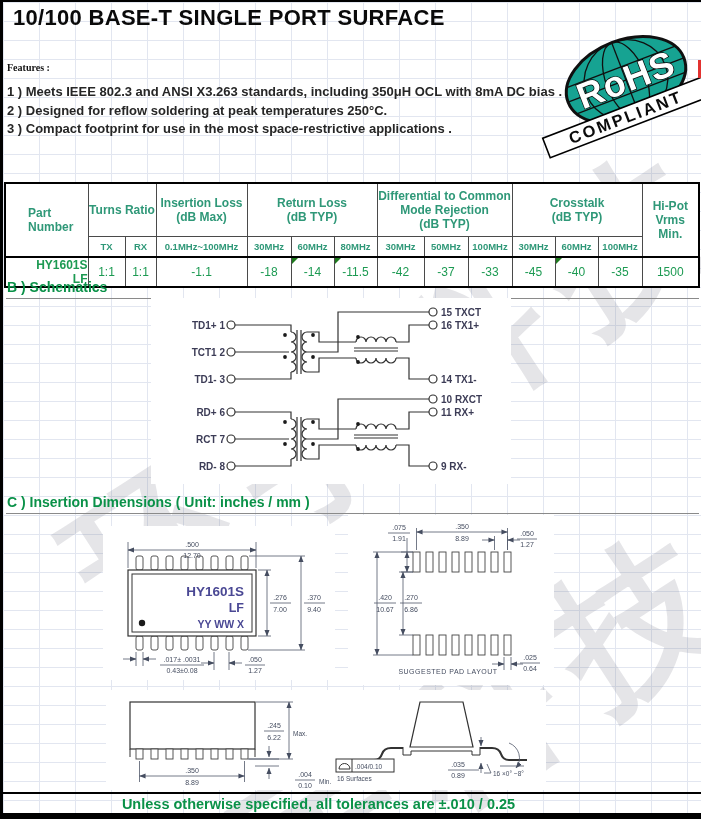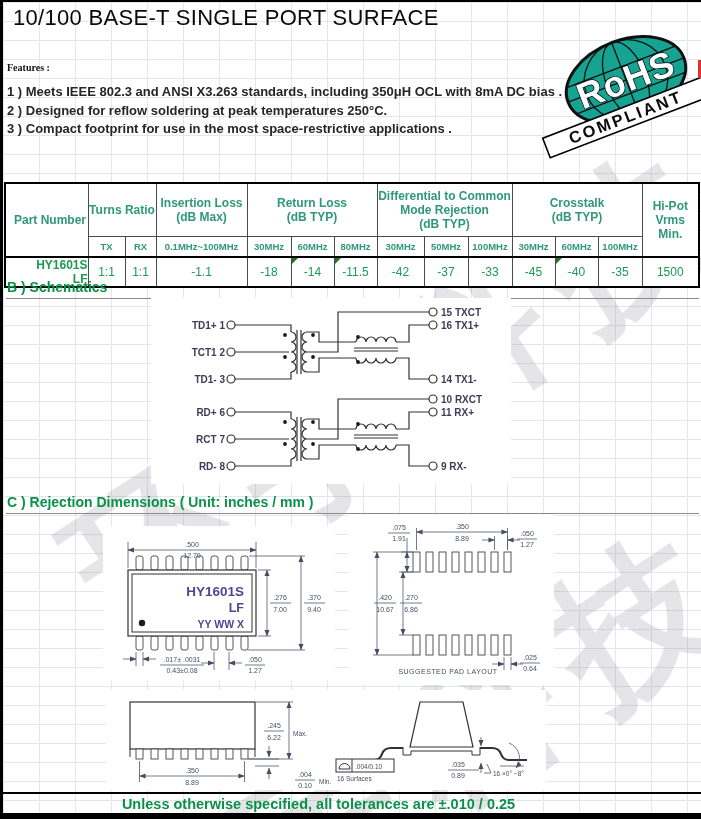--- a/index.html
+++ b/index.html
@@ -9,33 +9,33 @@
     font-family:"Liberation Sans",sans-serif;
     background-image:
       linear-gradient(#e2e6f0 1px, transparent 1px),
       linear-gradient(90deg,#e2e6f0 1px, transparent 1px);
     background-size:36px 19px;
   }
   .wm{position:absolute;font-size:158px;font-weight:700;letter-spacing:28px;
       color:rgba(125,125,138,.20);white-space:nowrap;transform-origin:0 0;
       transform:rotate(-33deg);pointer-events:none;z-index:1;font-family:"DejaVu Sans",sans-serif;}
   .wm1{left:28px;top:500px;} .wm2{left:40px;top:880px;}
-  .t1{position:absolute;left:10px;top:3px;font-size:22px;font-weight:normal;color:#0a0a0a;letter-spacing:.3px;z-index:3;}
+  .t1{position:absolute;left:10px;top:3px;font-size:22px;font-weight:bold;color:#0a0a0a;letter-spacing:.3px;z-index:3;}
   .t2{position:absolute;left:12px;top:32px;font-size:17px;font-weight:bold;color:#0a0a0a;z-index:3;}
   .feat-h{position:absolute;left:4px;top:60px;font-family:"Liberation Serif",serif;font-size:10px;font-weight:bold;color:#101010;z-index:3;}
   .feat{position:absolute;left:4px;font-size:13px;font-weight:bold;color:#262626;white-space:nowrap;z-index:3;}
   .f1{top:82px}.f2{top:101px}.f3{top:119px}
   .sec{position:absolute;left:3px;width:692px;color:#0a9148;font-weight:bold;font-size:14px;
        border-bottom:1px solid #8a8a8a;padding:0 0 3px 1px;z-index:3;background:transparent;}
   .secA{top:139px}.secB{top:277px}.secC{top:492px}
   table.spec{position:absolute;left:1px;top:180px;width:694px;border-collapse:collapse;table-layout:fixed;z-index:3;}
   .spec th,.spec td{border:1px solid #4a4a4a;padding:0;text-align:center;vertical-align:middle;background:#fff;overflow:hidden;}
   .spec{border:2px solid #000;}
   .spec tr.h1 th{height:52px;font-size:12px;line-height:1.18;color:#2f9878;font-weight:bold;white-space:pre-line;}
-  .spec th.part{color:#141414;font-size:13px;text-align:left;padding-left:8px;}
+  .spec th.part{color:#141414;font-size:13px;text-align:left;padding-left:22px;}
   .spec th.dcmr{font-size:11px;}
   .spec tr.h2 th{height:19px;font-size:9.5px;color:#2f9878;font-weight:bold;}
   .spec tr.data td{height:20px;font-size:12px;color:#1c9a52;border-top:2px solid #000;position:relative;}
   .spec td.pn{color:#0d7a4b;font-weight:bold;font-size:13px;text-align:right;padding-left:18px;}
   .spec td.flag:before{content:"";position:absolute;top:0;left:0;border-top:6px solid #1e7a1e;border-right:6px solid transparent;}
   .sch-svg{position:absolute;left:148px;top:296px;z-index:3;}
   .mech-svg{position:absolute;left:0;top:512px;z-index:3;}
   .rohs-svg{position:absolute;left:548px;top:26px;overflow:visible;z-index:4;}
   .redmark{position:absolute;right:0;top:58px;width:3px;height:18px;background:#e23230;z-index:4;}
   .foot-rule{position:absolute;left:0;top:790px;width:698px;border-top:2px solid #000;z-index:3;}
@@ -213,21 +213,21 @@
         <circle class="dot" cx="207" cy="64" r="1.9"></circle>
       <text class="sch-lbl" x="74" y="30.5" text-anchor="end">RD+ 6</text>
       <text class="sch-lbl" x="74" y="57.5" text-anchor="end">RCT 7</text>
       <text class="sch-lbl" x="74" y="84.5" text-anchor="end">RD- 8</text>
       <text class="sch-lbl" x="290" y="17.5">10 RXCT</text>
       <text class="sch-lbl" x="290" y="30.5">11 RX+</text>
       <text class="sch-lbl" x="290" y="84.5">9 RX-</text>
     </g>
   </svg>
 
-  <div class="sec secC">C ) Rejection Dimensions ( Unit: inches / mm )</div>
+  <div class="sec secC">C ) Insertion Dimensions ( Unit: inches / mm )</div>
 
   <svg class="mech-svg" width="698" height="278" viewBox="0 512 698 278">
     <defs>
       <marker id="ma" viewBox="0 0 10 10" refX="9.5" refY="5" markerWidth="8" markerHeight="8" orient="auto-start-reverse">
         <path d="M0,1 L10,5 L0,9 Z" fill="#454d60"></path>
       </marker>
     </defs>
     <rect x="100" y="524" width="232" height="154" fill="#fff"></rect>
     <rect x="345" y="513" width="206" height="170" fill="#fff"></rect>
     <rect x="103" y="688" width="235" height="100" fill="#fff"></rect>

